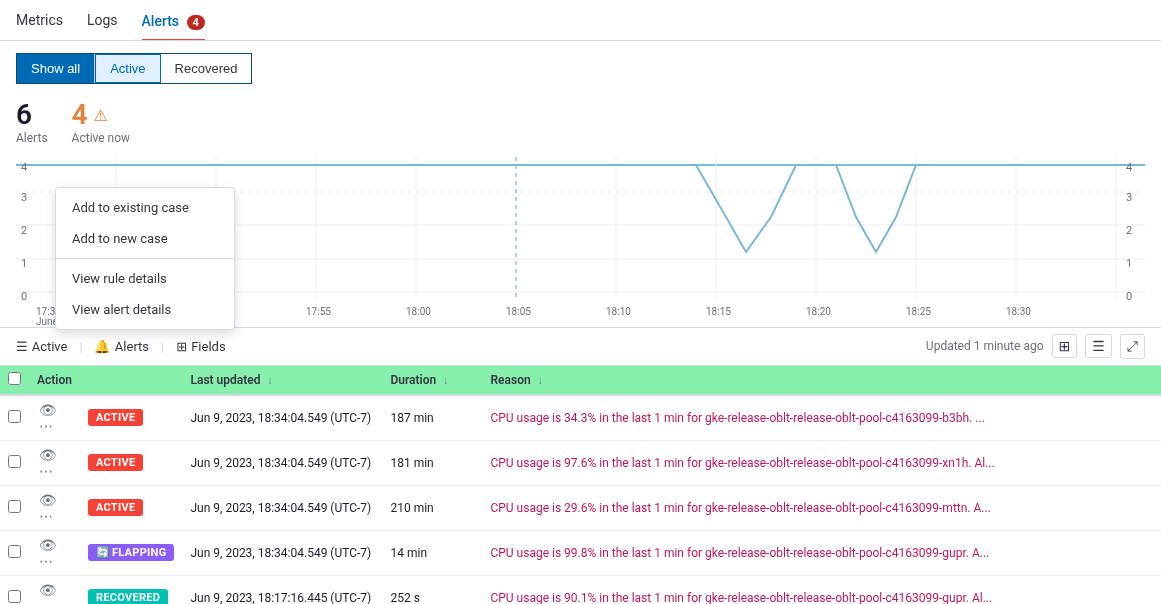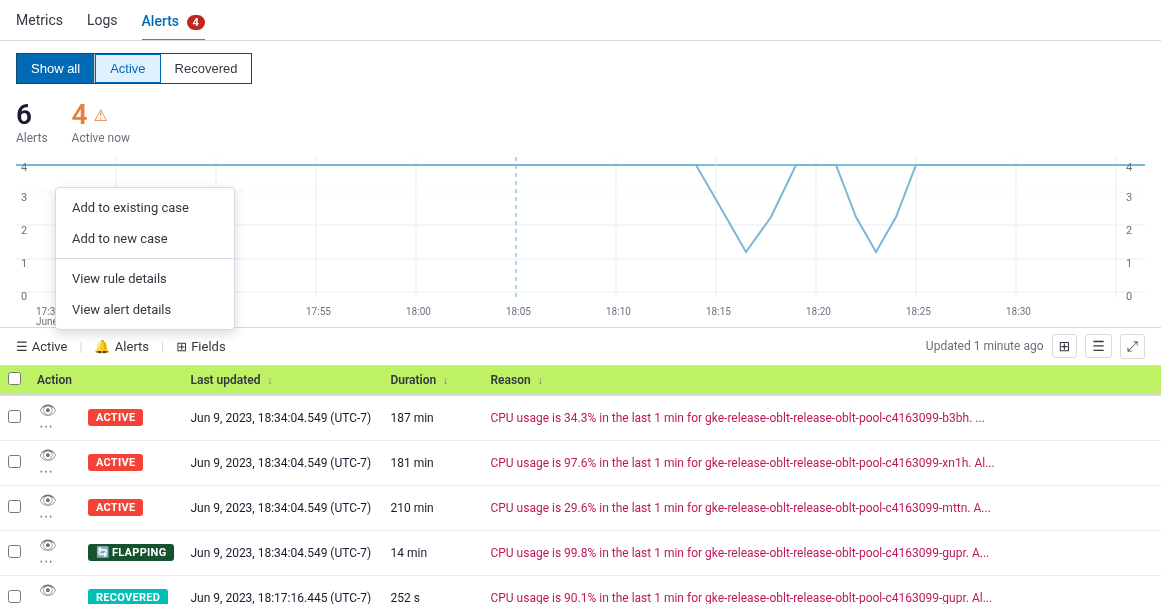--- a/index.html
+++ b/index.html
@@ -43,29 +43,29 @@
     .context-menu-item { padding: 8px 16px; cursor: pointer; font-size: 13px; color: #343741; }
     .context-menu-divider { border-top: 1px solid #d3dae6; margin: 4px 0; }
 
     .table-toolbar { display: flex; align-items: center; padding: 6px 16px; border-top: 1px solid #d3dae6; border-bottom: 1px solid #d3dae6; gap: 12px; }
     .table-toolbar-label { font-size: 13px; color: #343741; display: flex; align-items: center; gap: 4px; cursor: pointer; }
     .table-toolbar-sep { color: #d3dae6; }
     .table-toolbar-right { margin-left: auto; display: flex; align-items: center; gap: 8px; font-size: 12px; color: #69707d; }
     .icon-btn { background: none; border: 1px solid #d3dae6; border-radius: 3px; padding: 3px 6px; cursor: pointer; font-size: 14px; color: #343741; }
 
     .alerts-table { width: 100%; border-collapse: collapse; }
-    .alerts-table th { text-align: left; padding: 6px 8px; font-size: 12px; font-weight: 600; color: #343741; border-bottom: 2px solid #d3dae6; background: #bef264; }
+    .alerts-table th { text-align: left; padding: 6px 8px; font-size: 12px; font-weight: 600; color: #343741; border-bottom: 2px solid #d3dae6; background: #86efac; }
     .alerts-table td { padding: 6px 8px; border-bottom: 1px solid #e9edf3; vertical-align: middle; font-size: 12px; }
 
     .checkbox-cell { width: 28px; }
 
     .badge { display: inline-block; border-radius: 3px; padding: 2px 8px; font-size: 11px; font-weight: 700; text-transform: uppercase; letter-spacing: 0.3px; }
     .badge-active { background: #f44336; color: #fff; }
     .badge-recovered { background: #00bfb3; color: #fff; }
-    .badge-flapping { background: #14532d; color: #fff; border-radius: 3px; }
+    .badge-flapping { background: #8b5cf6; color: #fff; border-radius: 3px; }
 
     .reason-text { color: #be185d; cursor: pointer; white-space: nowrap; overflow: hidden; text-overflow: ellipsis; max-width: 500px; }
     .sort-icon { font-size: 10px; margin-left: 4px; color: #69707d; }
 
     .eye-icon, .dots-icon { font-size: 14px; color: #69707d; cursor: pointer; padding: 2px; }
 
     .flapping-icon { font-size: 11px; margin-right: 2px; }
 
     .col-action { width: 50px; }
     .col-status { width: 100px; }

